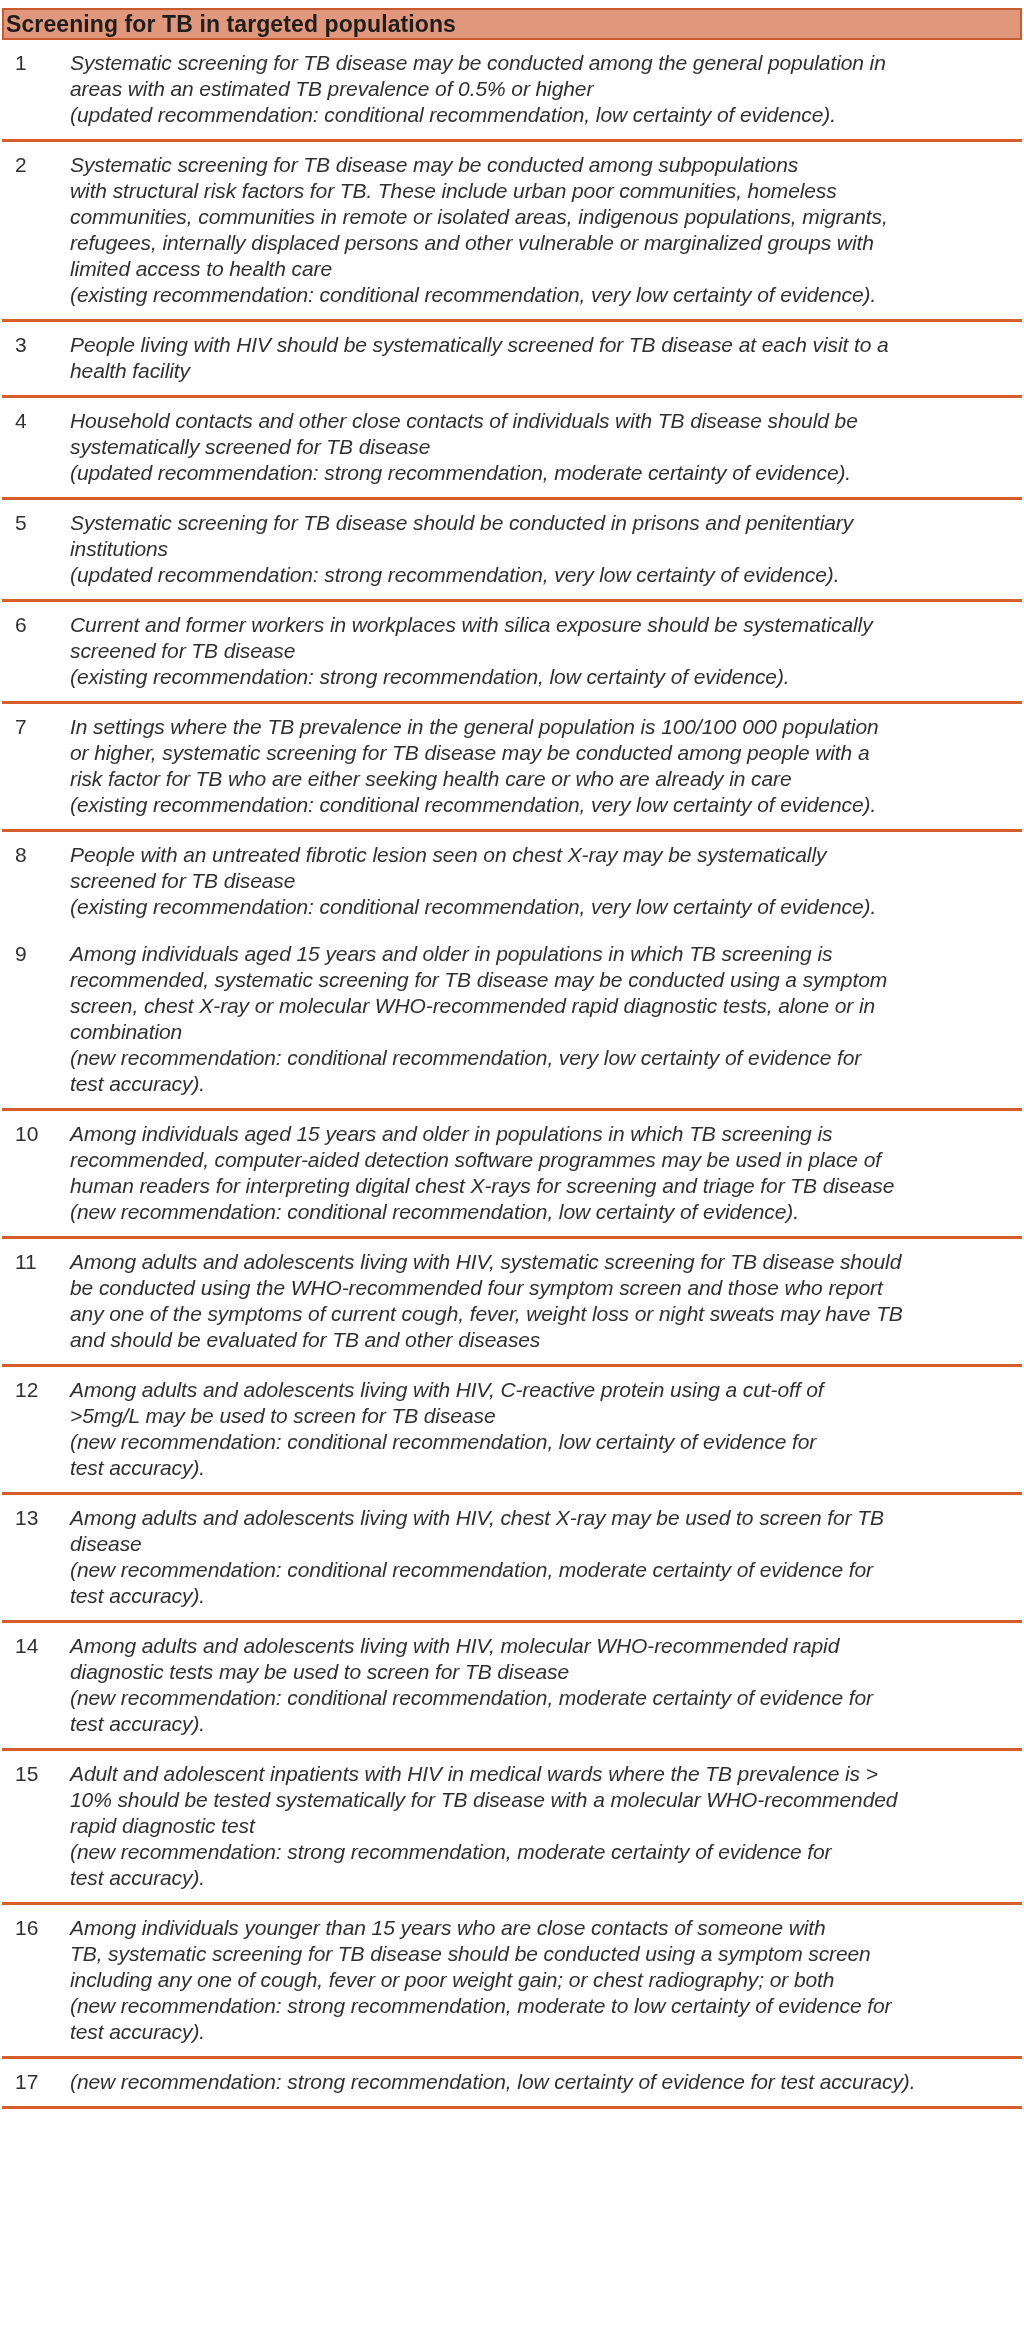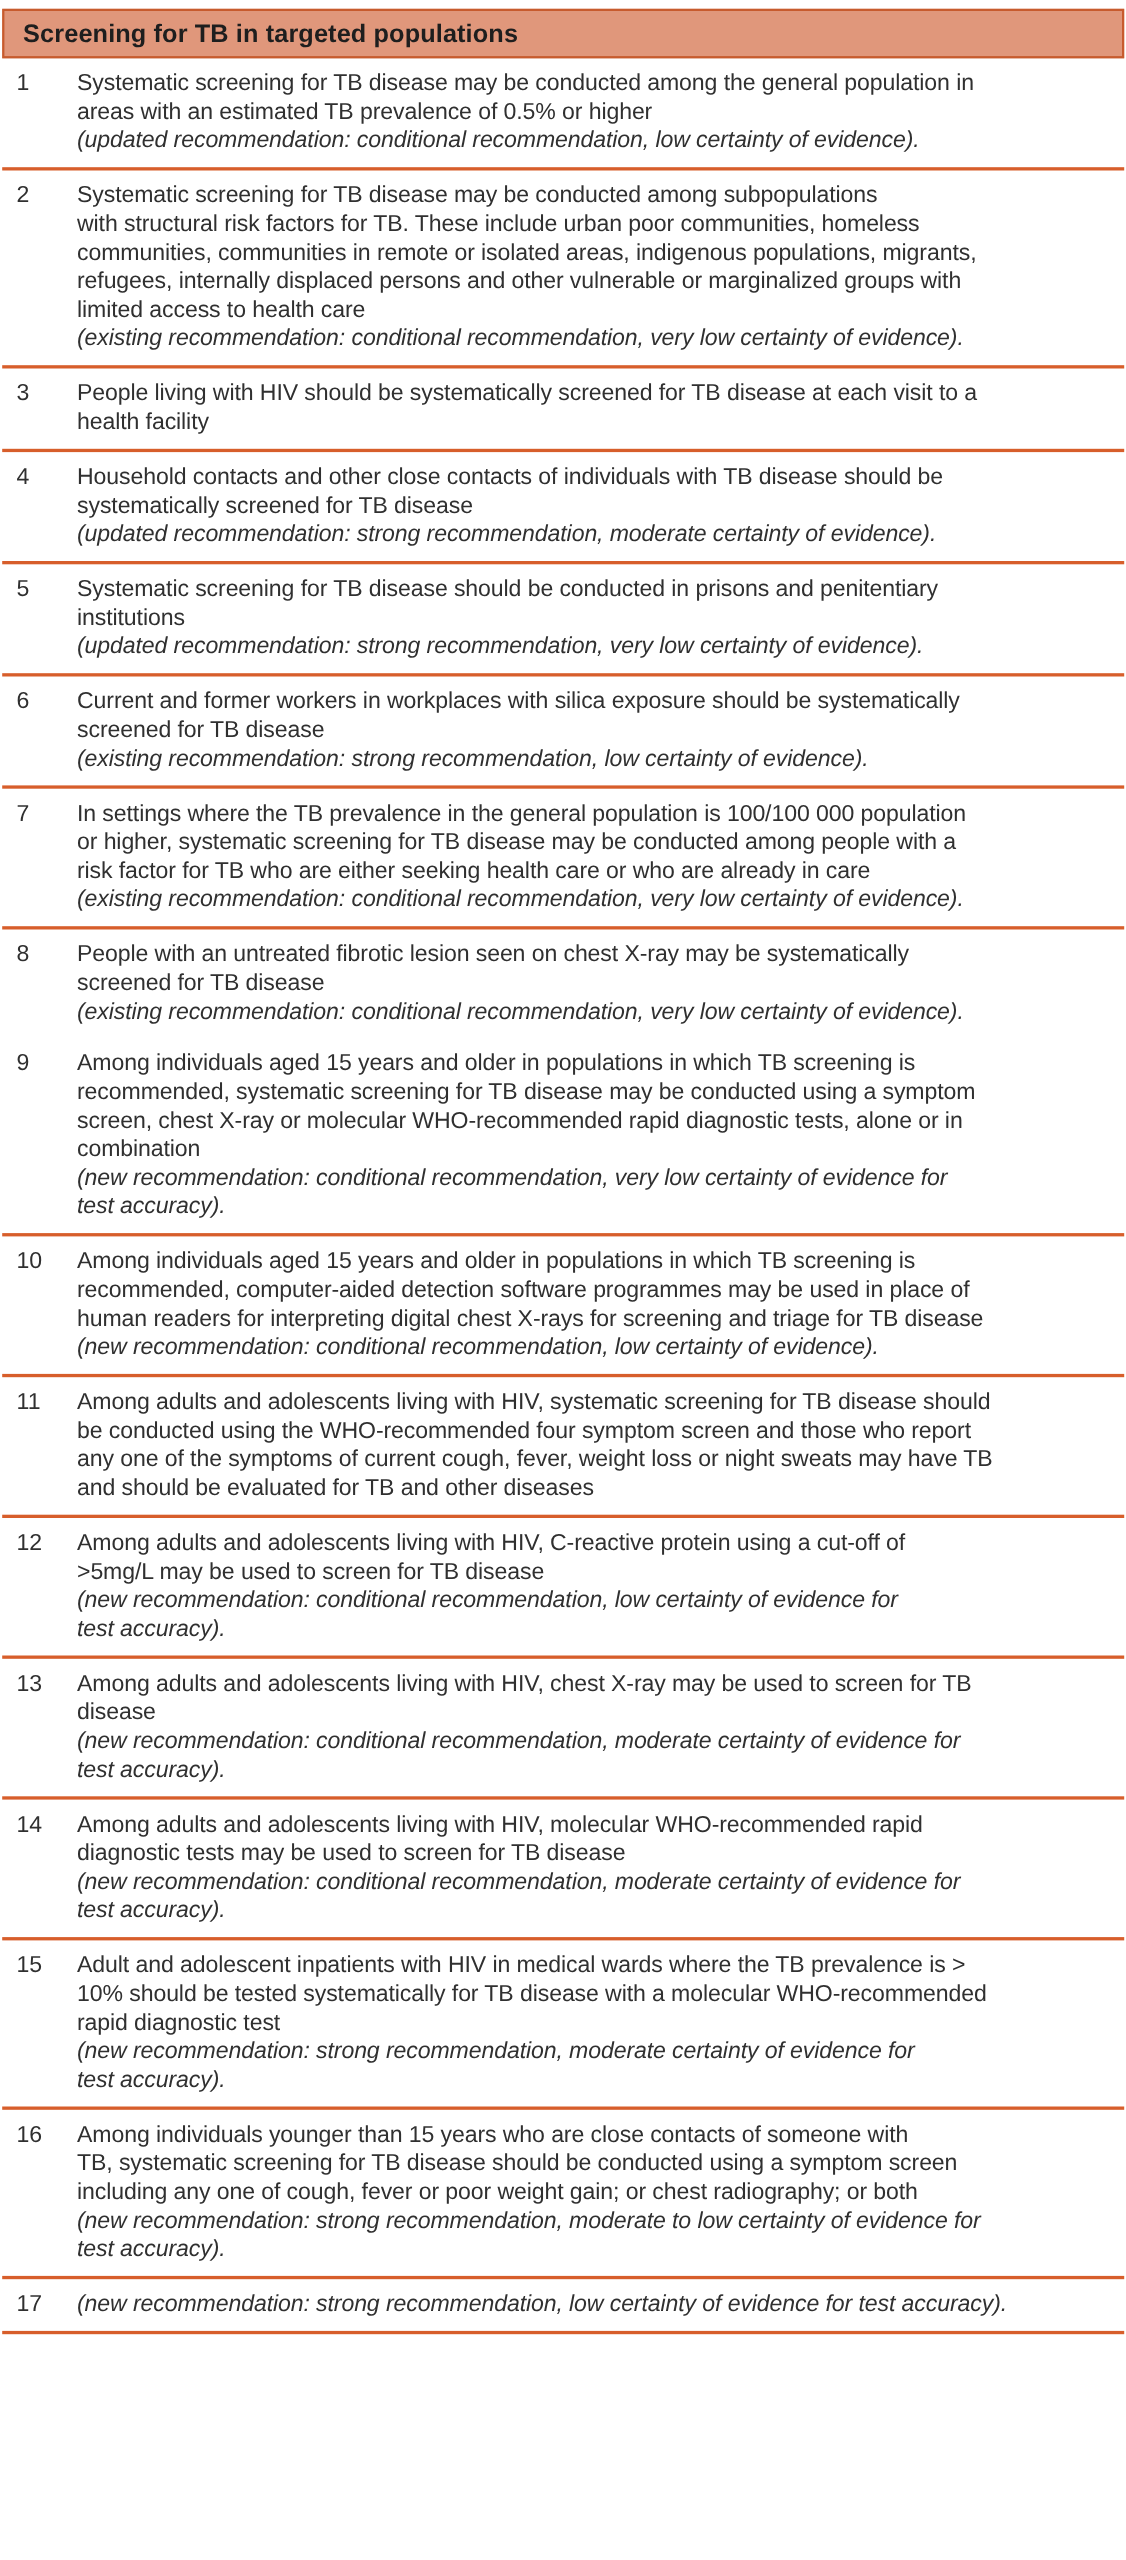--- a/index.html
+++ b/index.html
@@ -13,26 +13,26 @@
   html,body{margin:0;padding:0;background:var(--bg);}
   body{
     width:1024px;
     font-family:"Liberation Sans", sans-serif;
     color:var(--text);
     -webkit-font-smoothing:antialiased;
   }
   .doc{padding:8px 2px 4px 2px;}
   .section-header{
     box-sizing:border-box;
-    height:45px;
+    height:32px;
     background:var(--hdr-fill);
     border:2px solid var(--hdr-border);
     display:flex;
     align-items:center;
-    padding-left:17px;
+    padding-left:2px;
   }
   .section-title{
     font-size:23px;
     font-weight:bold;
     color:var(--hdr-text);
     letter-spacing:0.1px;
   }
   .rows{}
   .row{
     display:flex;
@@ -51,20 +51,21 @@
   .row-body{
     flex:1 1 auto;
     padding-right:14px;
     min-width:0;
   }
   .row-text, .row-note{
     font-size:21px;
     line-height:26px;
     white-space:pre-line;
     letter-spacing:-0.1px;
+    font-style:italic;
   }
   .row-note{font-style:italic;}
   .bottom-rule{
     height:3px;
     background:var(--rule);
   }
 </style>
 </head>
 <body>
 

